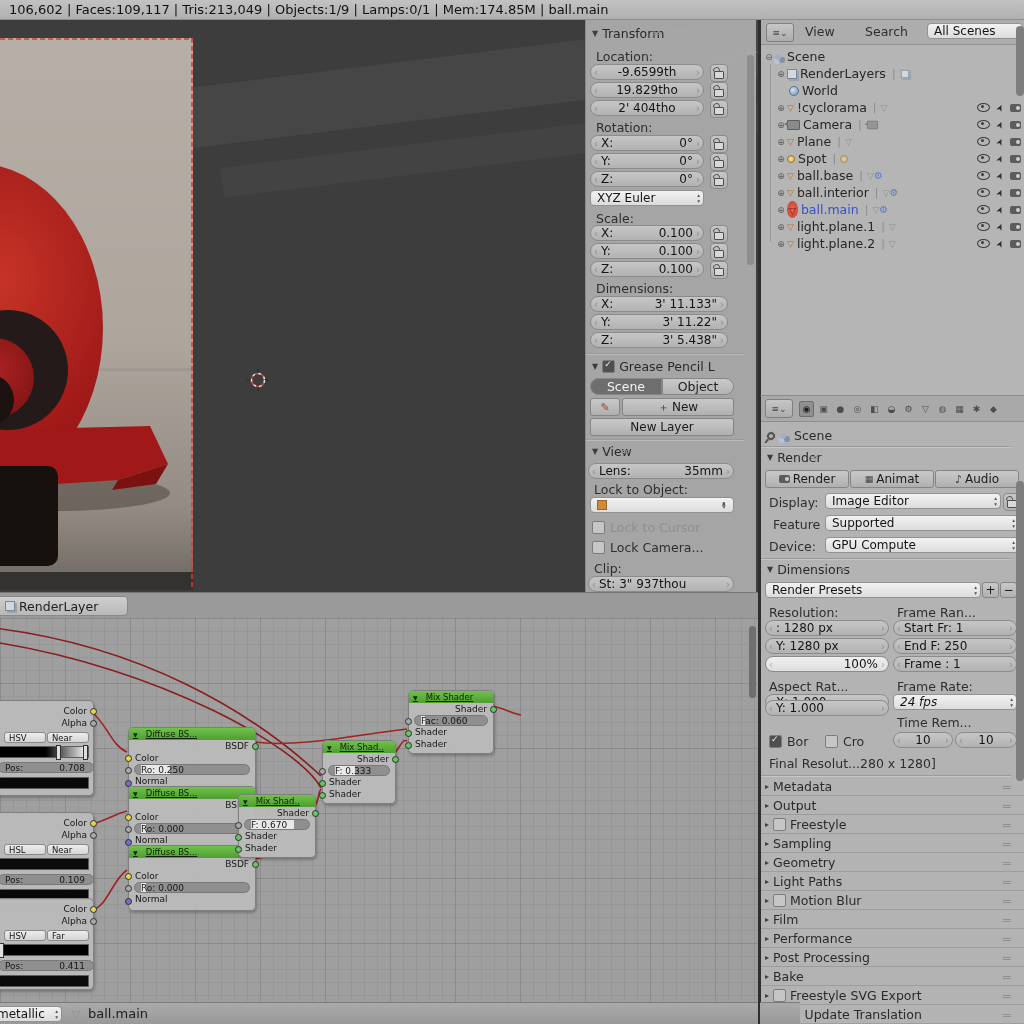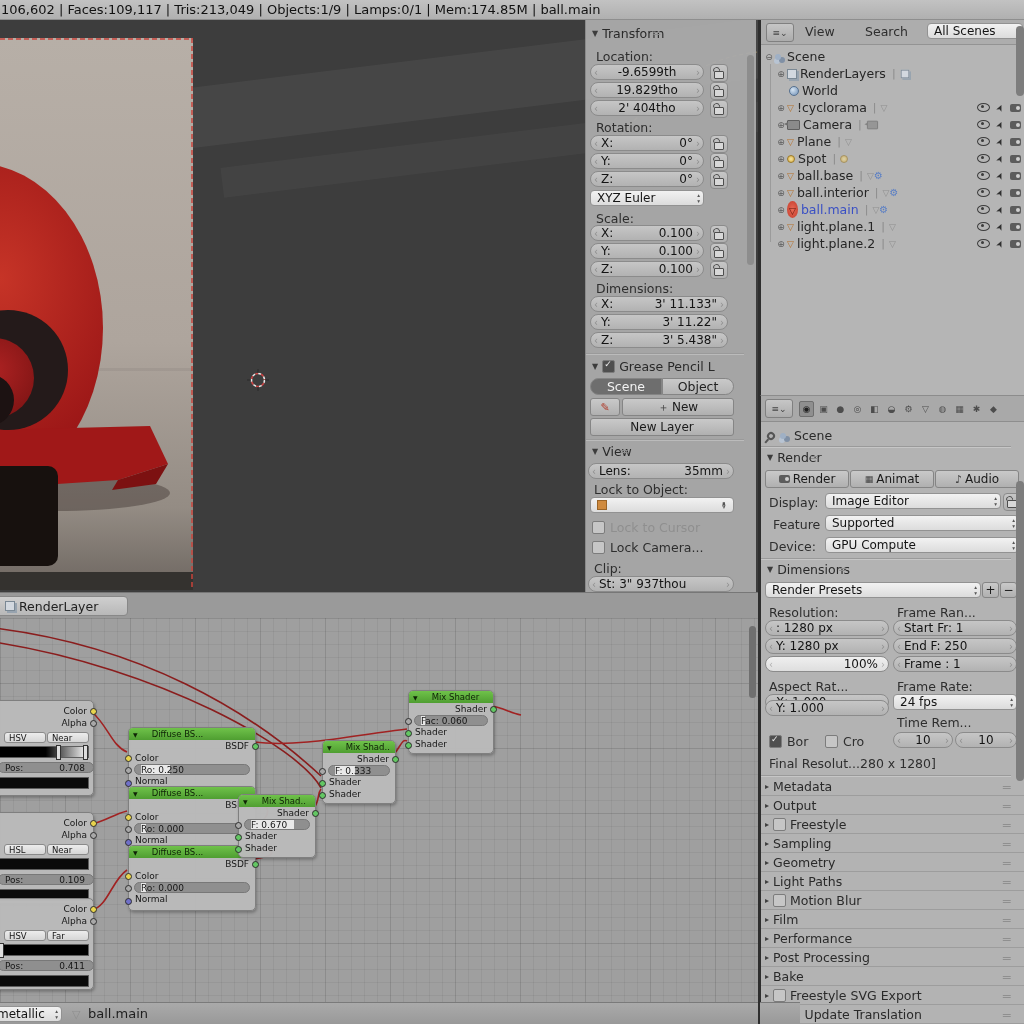--- a/index.html
+++ b/index.html
@@ -3,21 +3,21 @@
 <meta charset="utf-8">
 <style>
   html,body{margin:0;padding:0;background:#888;}
   #app{position:relative;width:1024px;height:1024px;overflow:hidden;
        font-family:"DejaVu Sans","Liberation Sans",sans-serif;font-size:12px;color:#1b1b1b;
        background:#b3b3b3;-webkit-font-smoothing:antialiased;}
   .abs{position:absolute;}
   
   #topbar{left:0;top:0;width:1024px;height:20px;background:linear-gradient(#c2c2c2,#b0b0b0);
           border-bottom:1px solid #8e8e8e;display:flex;align-items:center;font-size:13px;color:#111;
-          padding-left:1px;box-sizing:border-box;white-space:nowrap;}
+          padding-left:9px;box-sizing:border-box;white-space:nowrap;}
   
   #viewport{left:0;top:20px;width:760px;height:572px;background:#3d3d3d;overflow:hidden;}
   .streak{position:absolute;background:rgba(255,255,255,0.05);transform:rotate(-7deg);}
   
   #camview{position:absolute;left:0;top:18px;width:193px;height:552px;}
   
   #cursor3d{position:absolute;left:247px;top:349px;width:22px;height:22px;}
   
   .nf{position:absolute;height:16px;border:1px solid #8b8b8b;border-radius:9px;
       background:linear-gradient(#c6c6c6,#b2b2b2);display:flex;align-items:center;
@@ -122,21 +122,21 @@
         box-sizing:border-box;font-size:12.5px;color:#222;}
   #ncanvas{left:0;top:618px;width:760px;height:384px;background:#9f9f9f;overflow:hidden;
      background-image:linear-gradient(rgba(0,0,0,0.05) 1px,transparent 1px),
                       linear-gradient(90deg,rgba(0,0,0,0.05) 1px,transparent 1px),
                       linear-gradient(rgba(0,0,0,0.07) 1px,transparent 1px),
                       linear-gradient(90deg,rgba(0,0,0,0.07) 1px,transparent 1px);
      background-size:13px 13px,13px 13px,65px 65px,65px 65px;}
   .node{position:absolute;background:rgba(186,186,186,0.97);border:1px solid #7f7f7f;border-radius:5px;
         box-shadow:1px 2px 3px rgba(0,0,0,0.25);font-size:9px;color:#161616;}
   .nhead{height:12px;border-radius:4px 4px 0 0;background:linear-gradient(#6fc24a,#4f9e31);display:flex;
-        align-items:center;padding-left:4px;gap:14px;font-size:8.5px;color:#0e2206;white-space:nowrap;overflow:hidden;}
+        align-items:center;padding-left:4px;gap:8px;font-size:8.5px;color:#0e2206;white-space:nowrap;overflow:hidden;text-decoration:underline;}
   .nhead.dark{background:linear-gradient(#75796e,#5c6055);color:#e8e8e8;}
   .nhead .tri{font-size:6px;}
   .nrow{height:12px;display:flex;align-items:center;padding:0 6px;white-space:nowrap;}
   .nrow.r{justify-content:flex-end;}
   .sock{position:absolute;width:7px;height:7px;border-radius:50%;border:1px solid #2e2e2e;box-sizing:border-box;}
   .sk-g{background:#63c763;} .sk-y{background:#e8d44d;} .sk-gr{background:#a8a8a8;} .sk-v{background:#7070c9;}
   .nslider{position:relative;height:11px;border-radius:6px;background:#8f8f8f;border:1px solid #787878;
         margin:0 5px;overflow:hidden;display:flex;align-items:center;box-sizing:border-box;}
   .nslider .fill{position:absolute;left:0;top:0;bottom:0;background:#e9e9e9;}
   .nslider span{position:relative;margin-left:6px;}
@@ -587,21 +587,21 @@
         <span class="vl">100%</span>
       </div>
     <div class="nf" style="left:132px;top:260px;width:124px;">
         <span class="ax">Frame : 1</span>
       </div>
     <div class="lbl" style="left:8px;top:283px;">Aspect Rat...</div>
     <div class="lbl" style="left:136px;top:283px;">Frame Rate:</div>
     <div class="nf" style="left:4px;top:298px;width:124px;">
         <span class="ax">X: 1.000</span>
       </div>
-    <div class="dd" style="left:132px;top:298px;width:124px;">
+    <div class="dd" style="left:132px;top:298px;width:124px;font-style:italic;">
       <span>24 fps</span>
       <span class="arr">▴<br>▾</span>
     </div>
     <div class="nf" style="left:4px;top:304px;width:124px;">
         <span class="ax">Y: 1.000</span>
       </div>
     <div class="lbl" style="left:136px;top:319px;">Time Rem...</div>
     <div class="lbl" style="left:8px;top:338px;display:flex;gap:5px;align-items:center;">
       <span class="cb on"></span>
       <span>Bor</span>

